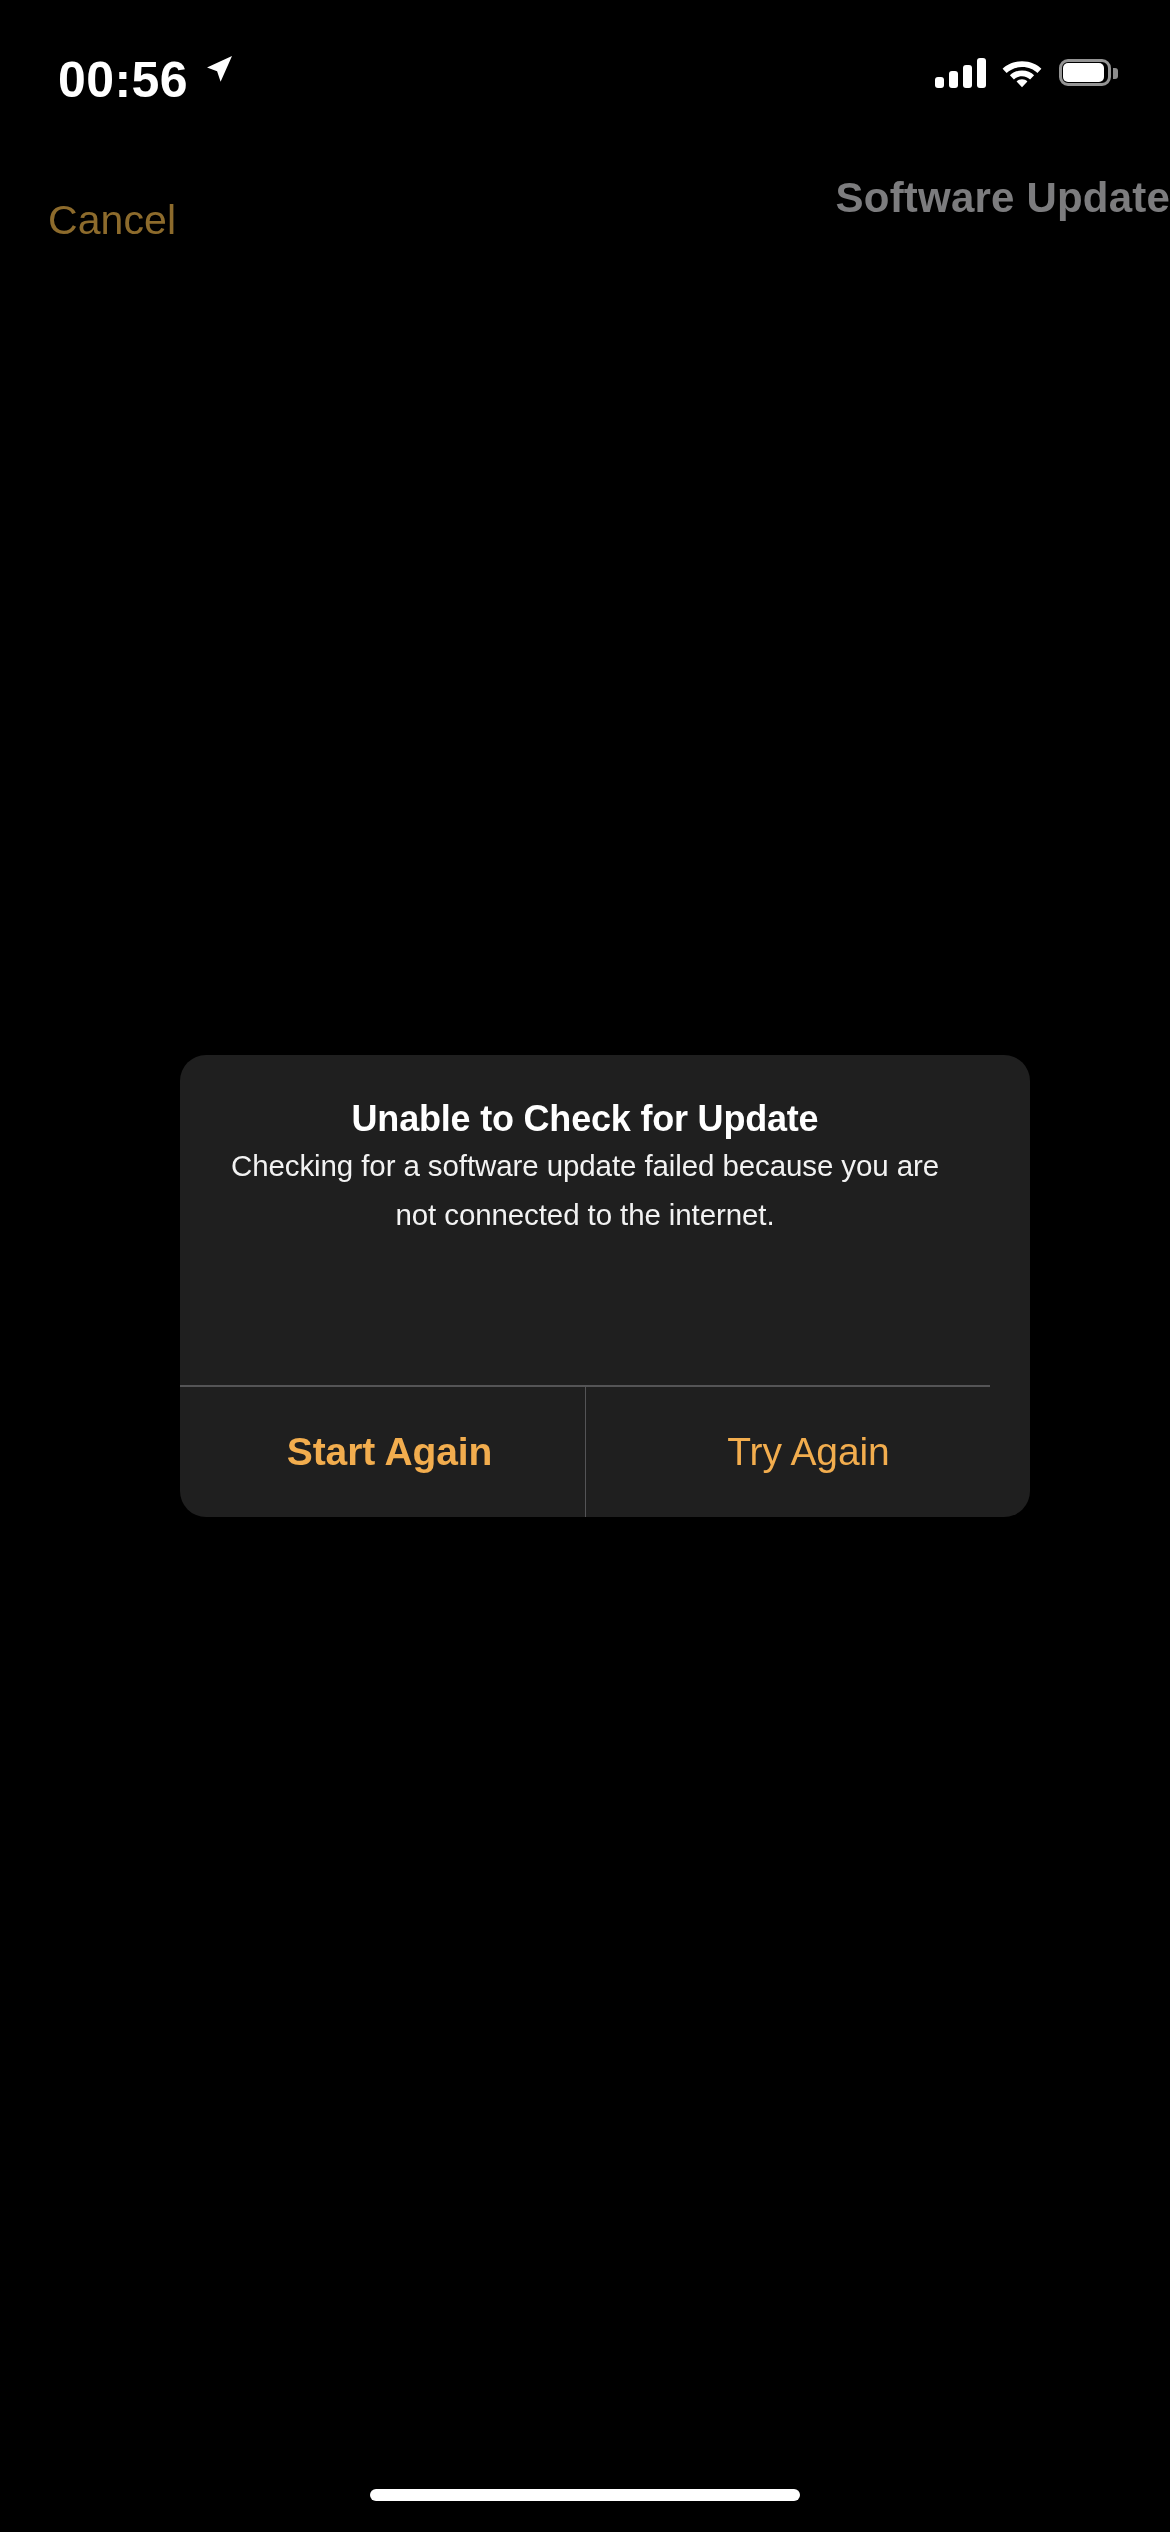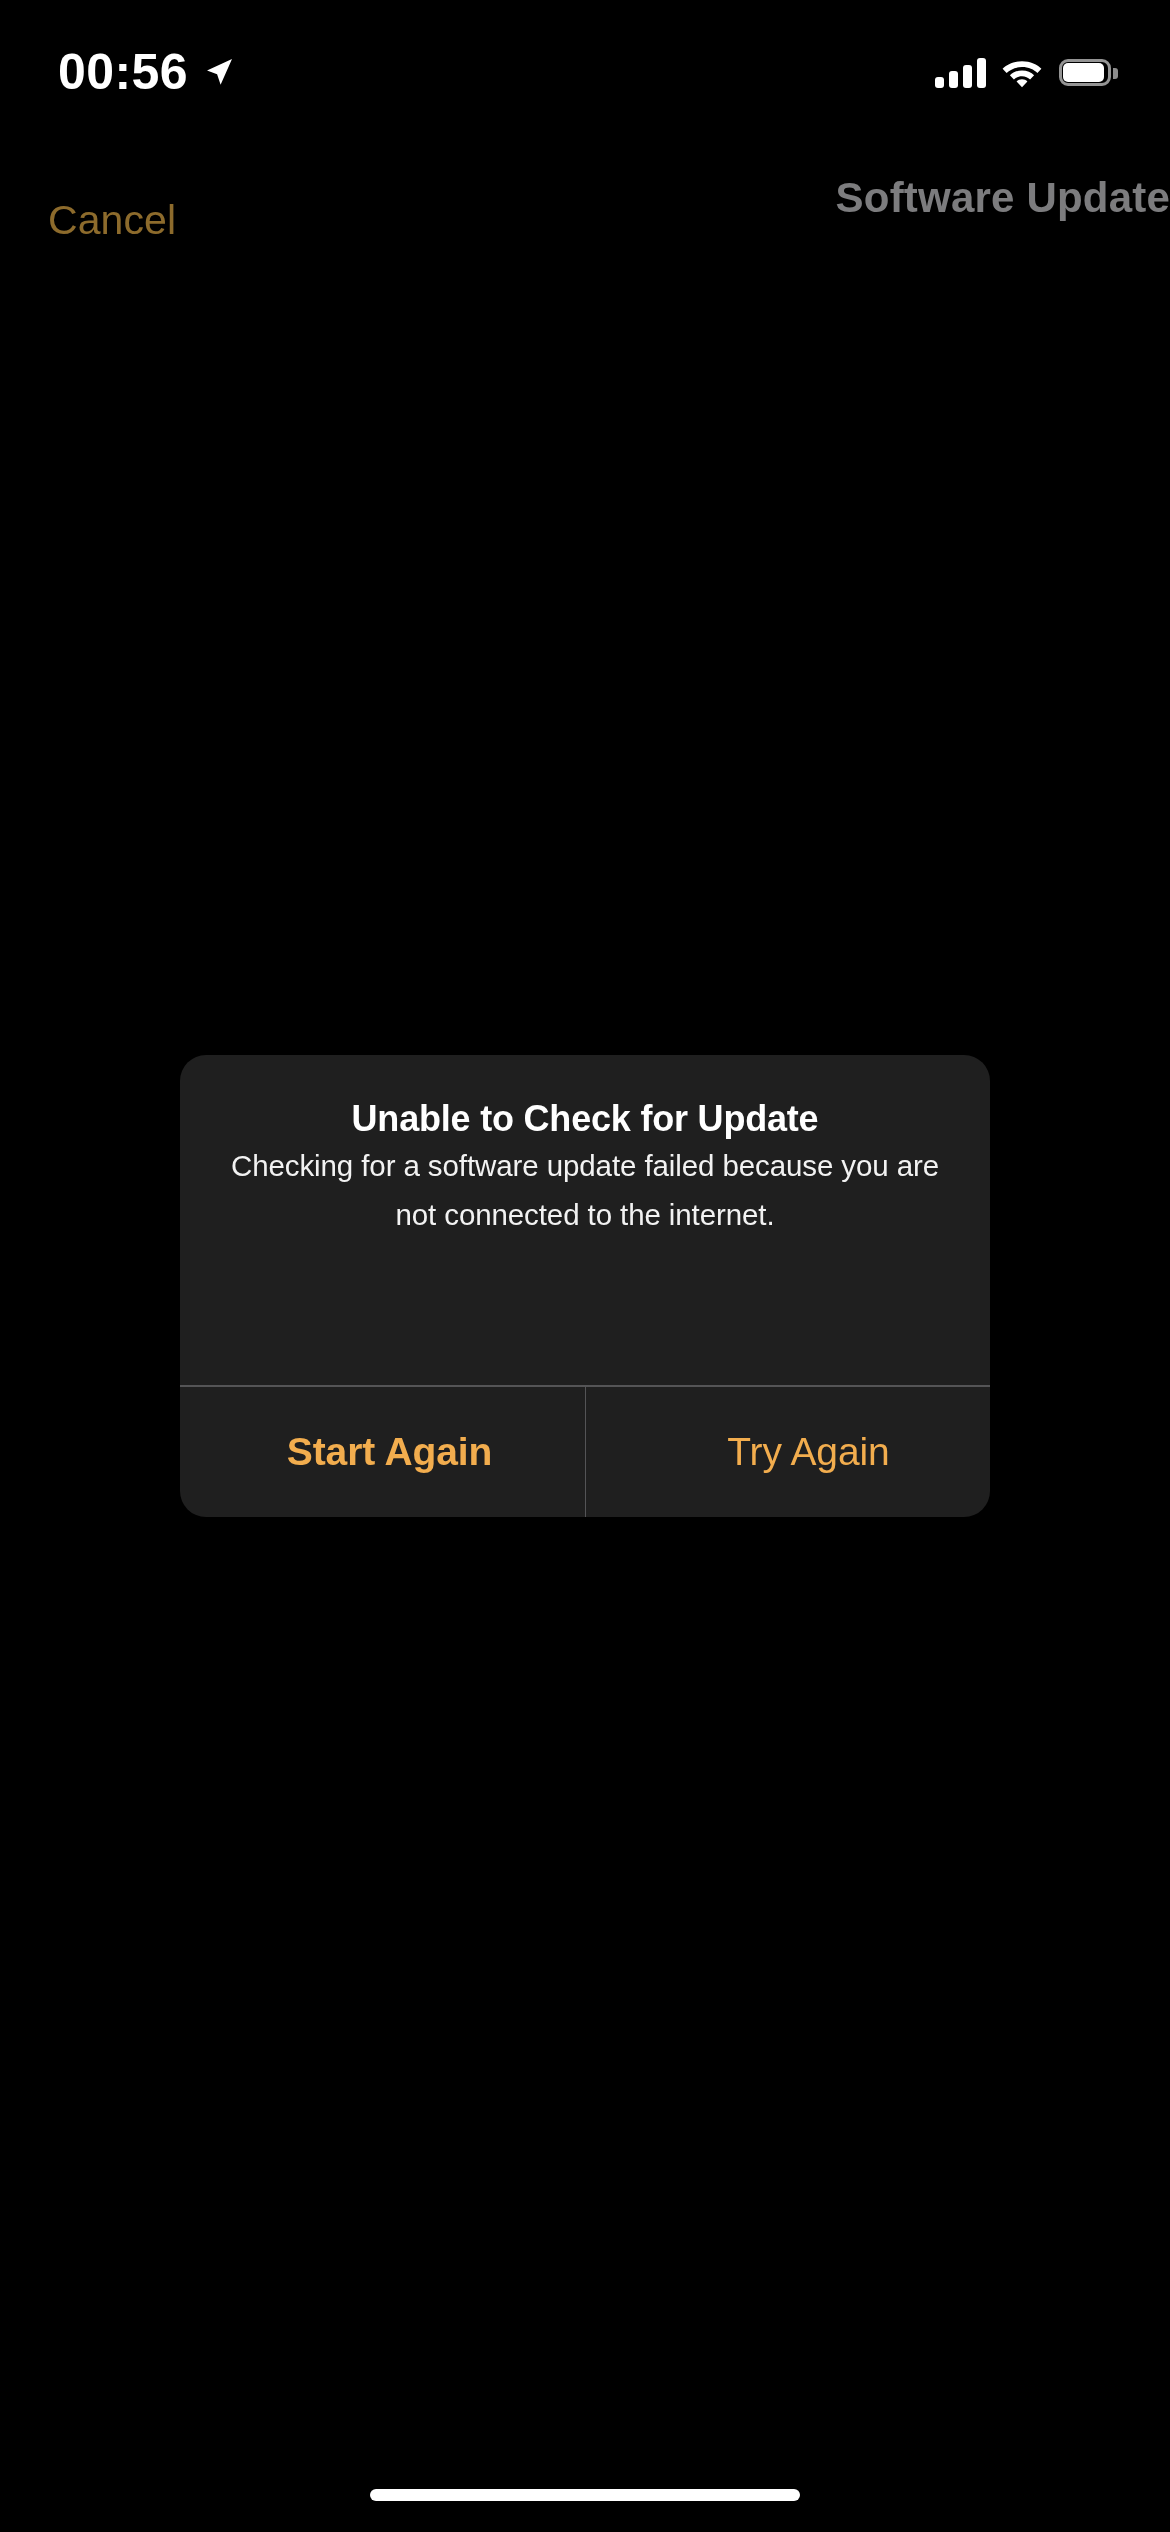--- a/index.html
+++ b/index.html
@@ -20,23 +20,22 @@
   .status-bar {
     position: absolute;
     top: 0;
     left: 0;
     width: 1170px;
     height: 140px;
   }
   .status-time-group {
     position: absolute;
     left: 58px;
-    top: 44px;
-    display: flex;
-    align-items: center;
+    top: 52px;
+    display: flex;
     height: 56px;
   }
   .status-time {
     color: #ffffff;
     font-size: 50px;
     font-weight: 600;
     letter-spacing: 0.4px;
     line-height: 56px;
   }
   .location-arrow {
@@ -144,20 +143,21 @@
   
   .alert {
     position: absolute;
     left: 180px;
     top: 1055px;
     width: 810px;
     height: 462px;
     background: #1f1f1f;
     border-radius: 26px;
     overflow: hidden;
+    padding-left: 40px;
   }
   .alert-content {
     position: absolute;
     left: 0;
     top: 0;
     width: 810px;
     height: 330px;
     box-sizing: border-box;
     padding: 42px 34px 0 34px;
   }

